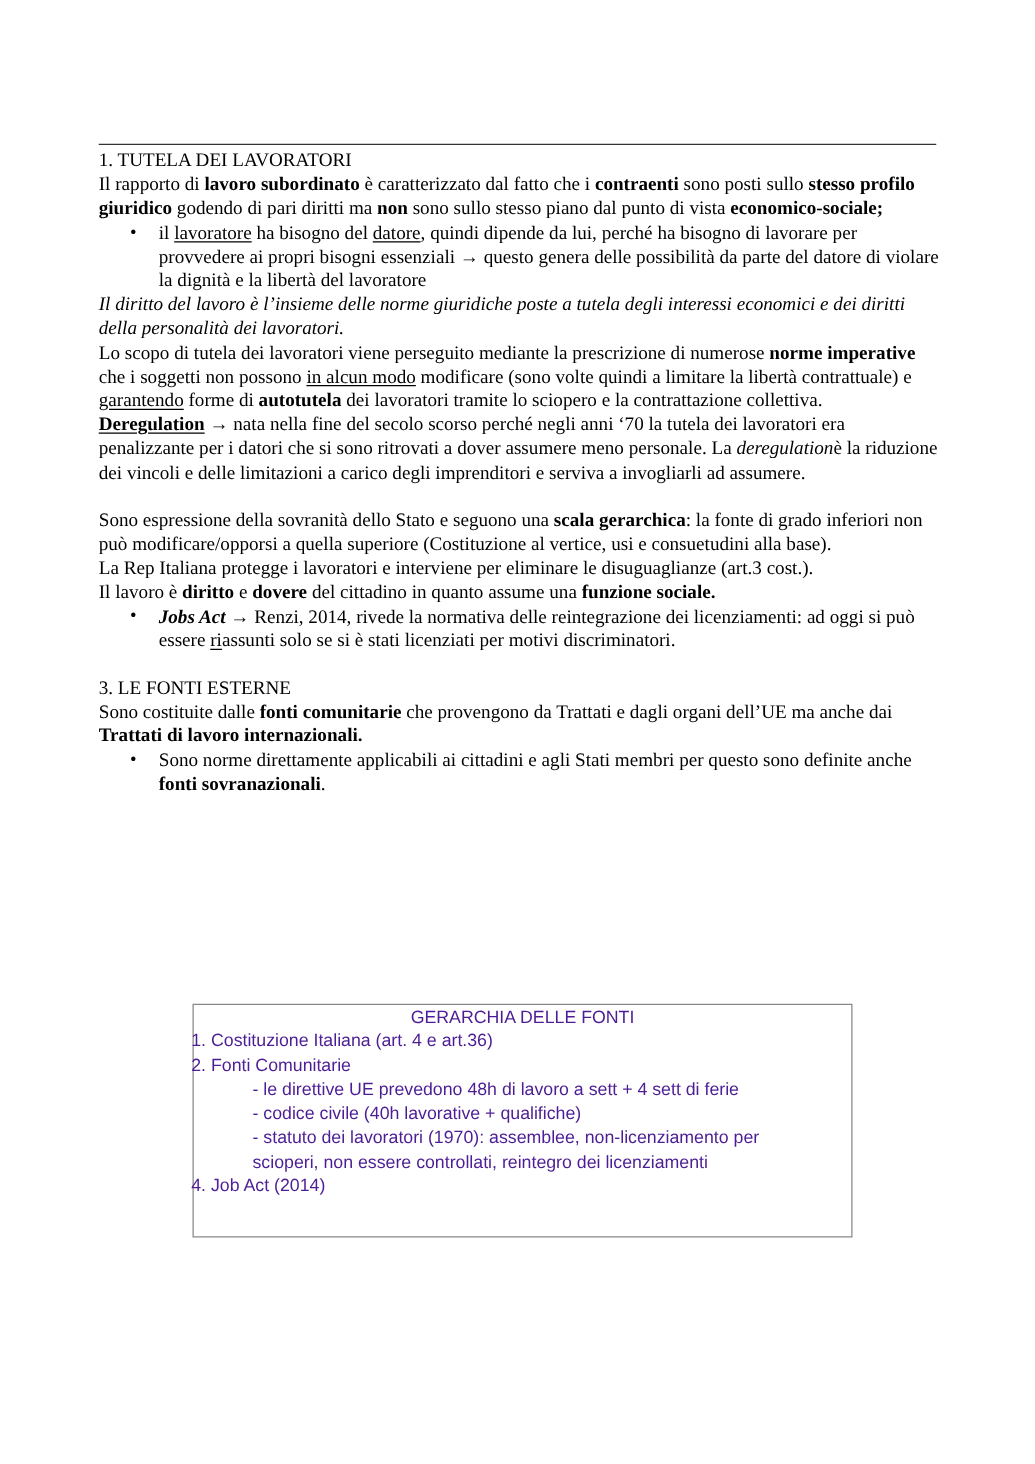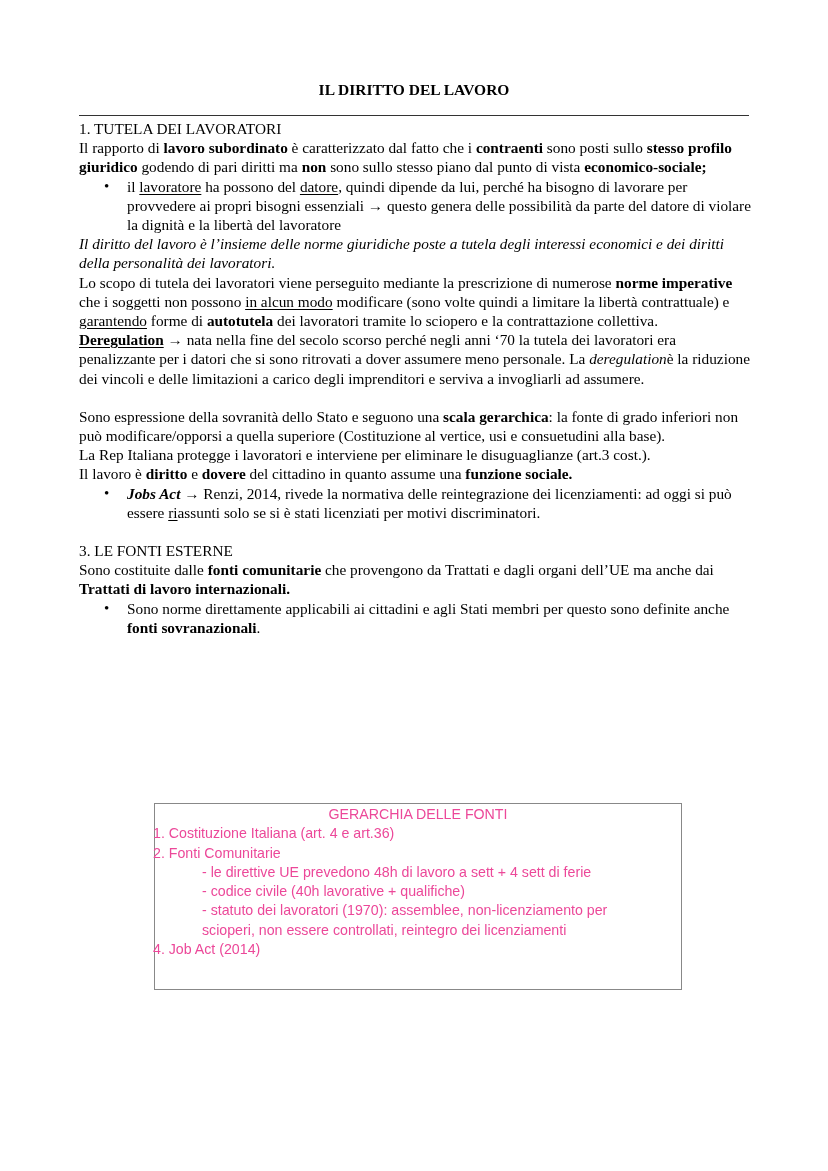--- a/index.html
+++ b/index.html
@@ -11,38 +11,37 @@
     p { margin: 0; }
     .h { margin: 0; }
     .gap { height: 19px; }
     ul.b1 { margin: 0; padding: 0; list-style: none; }
     ul.b1 > li { position: relative; padding-left: 48px; }
     ul.b1 > li::before { content: "\2022"; position: absolute; left: 25px; top: 0; font-size: 15px; }
     ul.b2 { margin: 0; padding: 0; list-style: none; }
     ul.b2 > li { position: relative; padding-left: 25px; }
     ul.b2 > li::before { content: "\25E6"; position: absolute; left: 3px; top: -1px; font-size: 13px; color: #333; }
     u { text-decoration: underline; text-underline-offset: 2px; }
-    .box { position: absolute; left: 154px; top: 803px; width: 528px; height: 187px; border: 1px solid #888; box-sizing: border-box; font-family: "Liberation Sans", sans-serif; font-size: 14.2px; line-height: 19.3px; color: #ec4899; padding-top: 1px; }
+    .box { position: absolute; left: 154px; top: 803px; width: 528px; height: 187px; border: 1px solid #888; box-sizing: border-box; font-family: "Liberation Sans", sans-serif; font-size: 14.2px; line-height: 19.3px; color: #4c1d95; padding-top: 1px; }
     .box .bt { text-align: center; }
     .box .row { padding-left: 0; margin-left: -2px; }
     .box .sub { padding-left: 47px; }
   </style>
 </head>
 <body>
 
 <div class="page">
-  <div class="title">IL DIRITTO DEL LAVORO</div>
   <div class="rule"></div>
 
   <div class="content">
 
     <p class="h">1. TUTELA DEI LAVORATORI</p>
     <p><span>Il rapporto di </span><b>lavoro subordinato</b><span> è caratterizzato dal fatto che i </span><b>contraenti</b><span> sono posti sullo </span><b>stesso profilo giuridico</b><span> godendo di pari diritti ma </span><b>non</b><span> sono sullo stesso piano dal punto di vista </span><b>economico-sociale;</b></p>
     <ul class="b1">
-      <li><span>il </span><u>lavoratore</u><span> ha possono del </span><u>datore</u><span>, quindi dipende da lui, perché ha bisogno di lavorare per provvedere ai propri bisogni essenziali → questo genera delle possibilità da parte del datore di violare la dignità e la libertà del lavoratore</span>
+      <li><span>il </span><u>lavoratore</u><span> ha bisogno del </span><u>datore</u><span>, quindi dipende da lui, perché ha bisogno di lavorare per provvedere ai propri bisogni essenziali → questo genera delle possibilità da parte del datore di violare la dignità e la libertà del lavoratore</span>
       </li>
     </ul>
     <p><i>Il diritto del lavoro è l’insieme delle norme giuridiche poste a tutela degli interessi economici e dei diritti della personalità dei lavoratori.</i></p>
     <p><span>Lo scopo di tutela dei lavoratori viene perseguito mediante la prescrizione di numerose </span><b>norme imperative</b><span> che i soggetti non possono </span><u>in alcun modo</u><span> modificare (sono volte quindi a limitare la libertà contrattuale) e </span><u>garantendo</u><span> forme di </span><b>autotutela</b><span> dei lavoratori tramite lo sciopero e la contrattazione collettiva.</span></p>
     <p><b><u>Deregulation</u></b><span> → nata nella fine del secolo scorso perché negli anni ‘70 la tutela dei lavoratori era penalizzante per i datori che si sono ritrovati a dover assumere meno personale. La </span><i>deregulation</i><span>è la riduzione dei vincoli e delle limitazioni a carico degli imprenditori e serviva a invogliarli ad assumere.</span></p>
 
     <div class="gap"></div>
 
     <p><span>Sono espressione della sovranità dello Stato e seguono una </span><b>scala gerarchica</b><span>: la fonte di grado inferiori non può modificare/opporsi a quella superiore (Costituzione al vertice, usi e consuetudini alla base).</span></p>
     <p>La Rep Italiana protegge i lavoratori e interviene per eliminare le disuguaglianze (art.3 cost.).</p>

